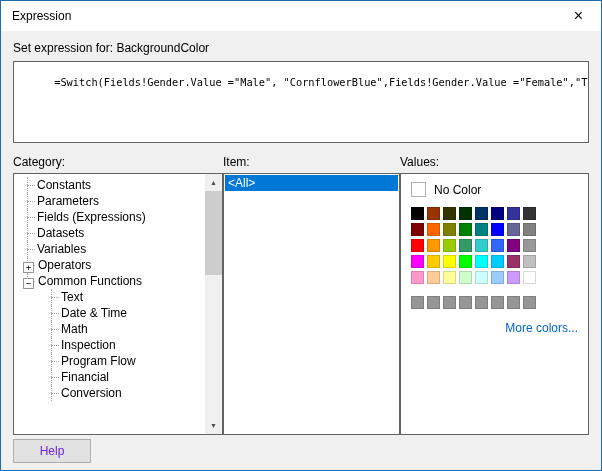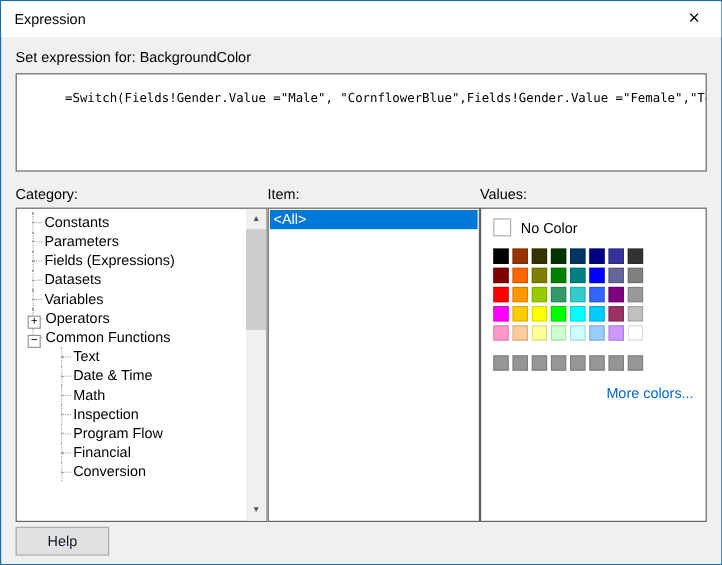--- a/index.html
+++ b/index.html
@@ -102,21 +102,21 @@
     display:inline-block; margin-top:12px; color:#0066cc;
     cursor:pointer; text-decoration:none;
   }
   
   .footer {
     position:absolute; left:0; right:0; bottom:6px; height:26px;
     padding:0 12px; display:flex; align-items:center; justify-content:space-between;
   }
   .btn {
     height:24px; background:#e1e1e1; border:1px solid #adadad;
-    font-family:inherit; font-size:12px; color:#0f172a; cursor:pointer;
+    font-family:inherit; font-size:12px; color:#6d28d9; cursor:pointer;
   }
   .btn-help { width:78px; }
   .btn-ok { width:86px; border:2px solid #0078d7; margin-right:11px; }
   .btn-cancel { width:86px; }
   .right-btns { display:flex; align-items:center; }
 </style>
 </head>
 <body>
 
 <div class="dialog">

